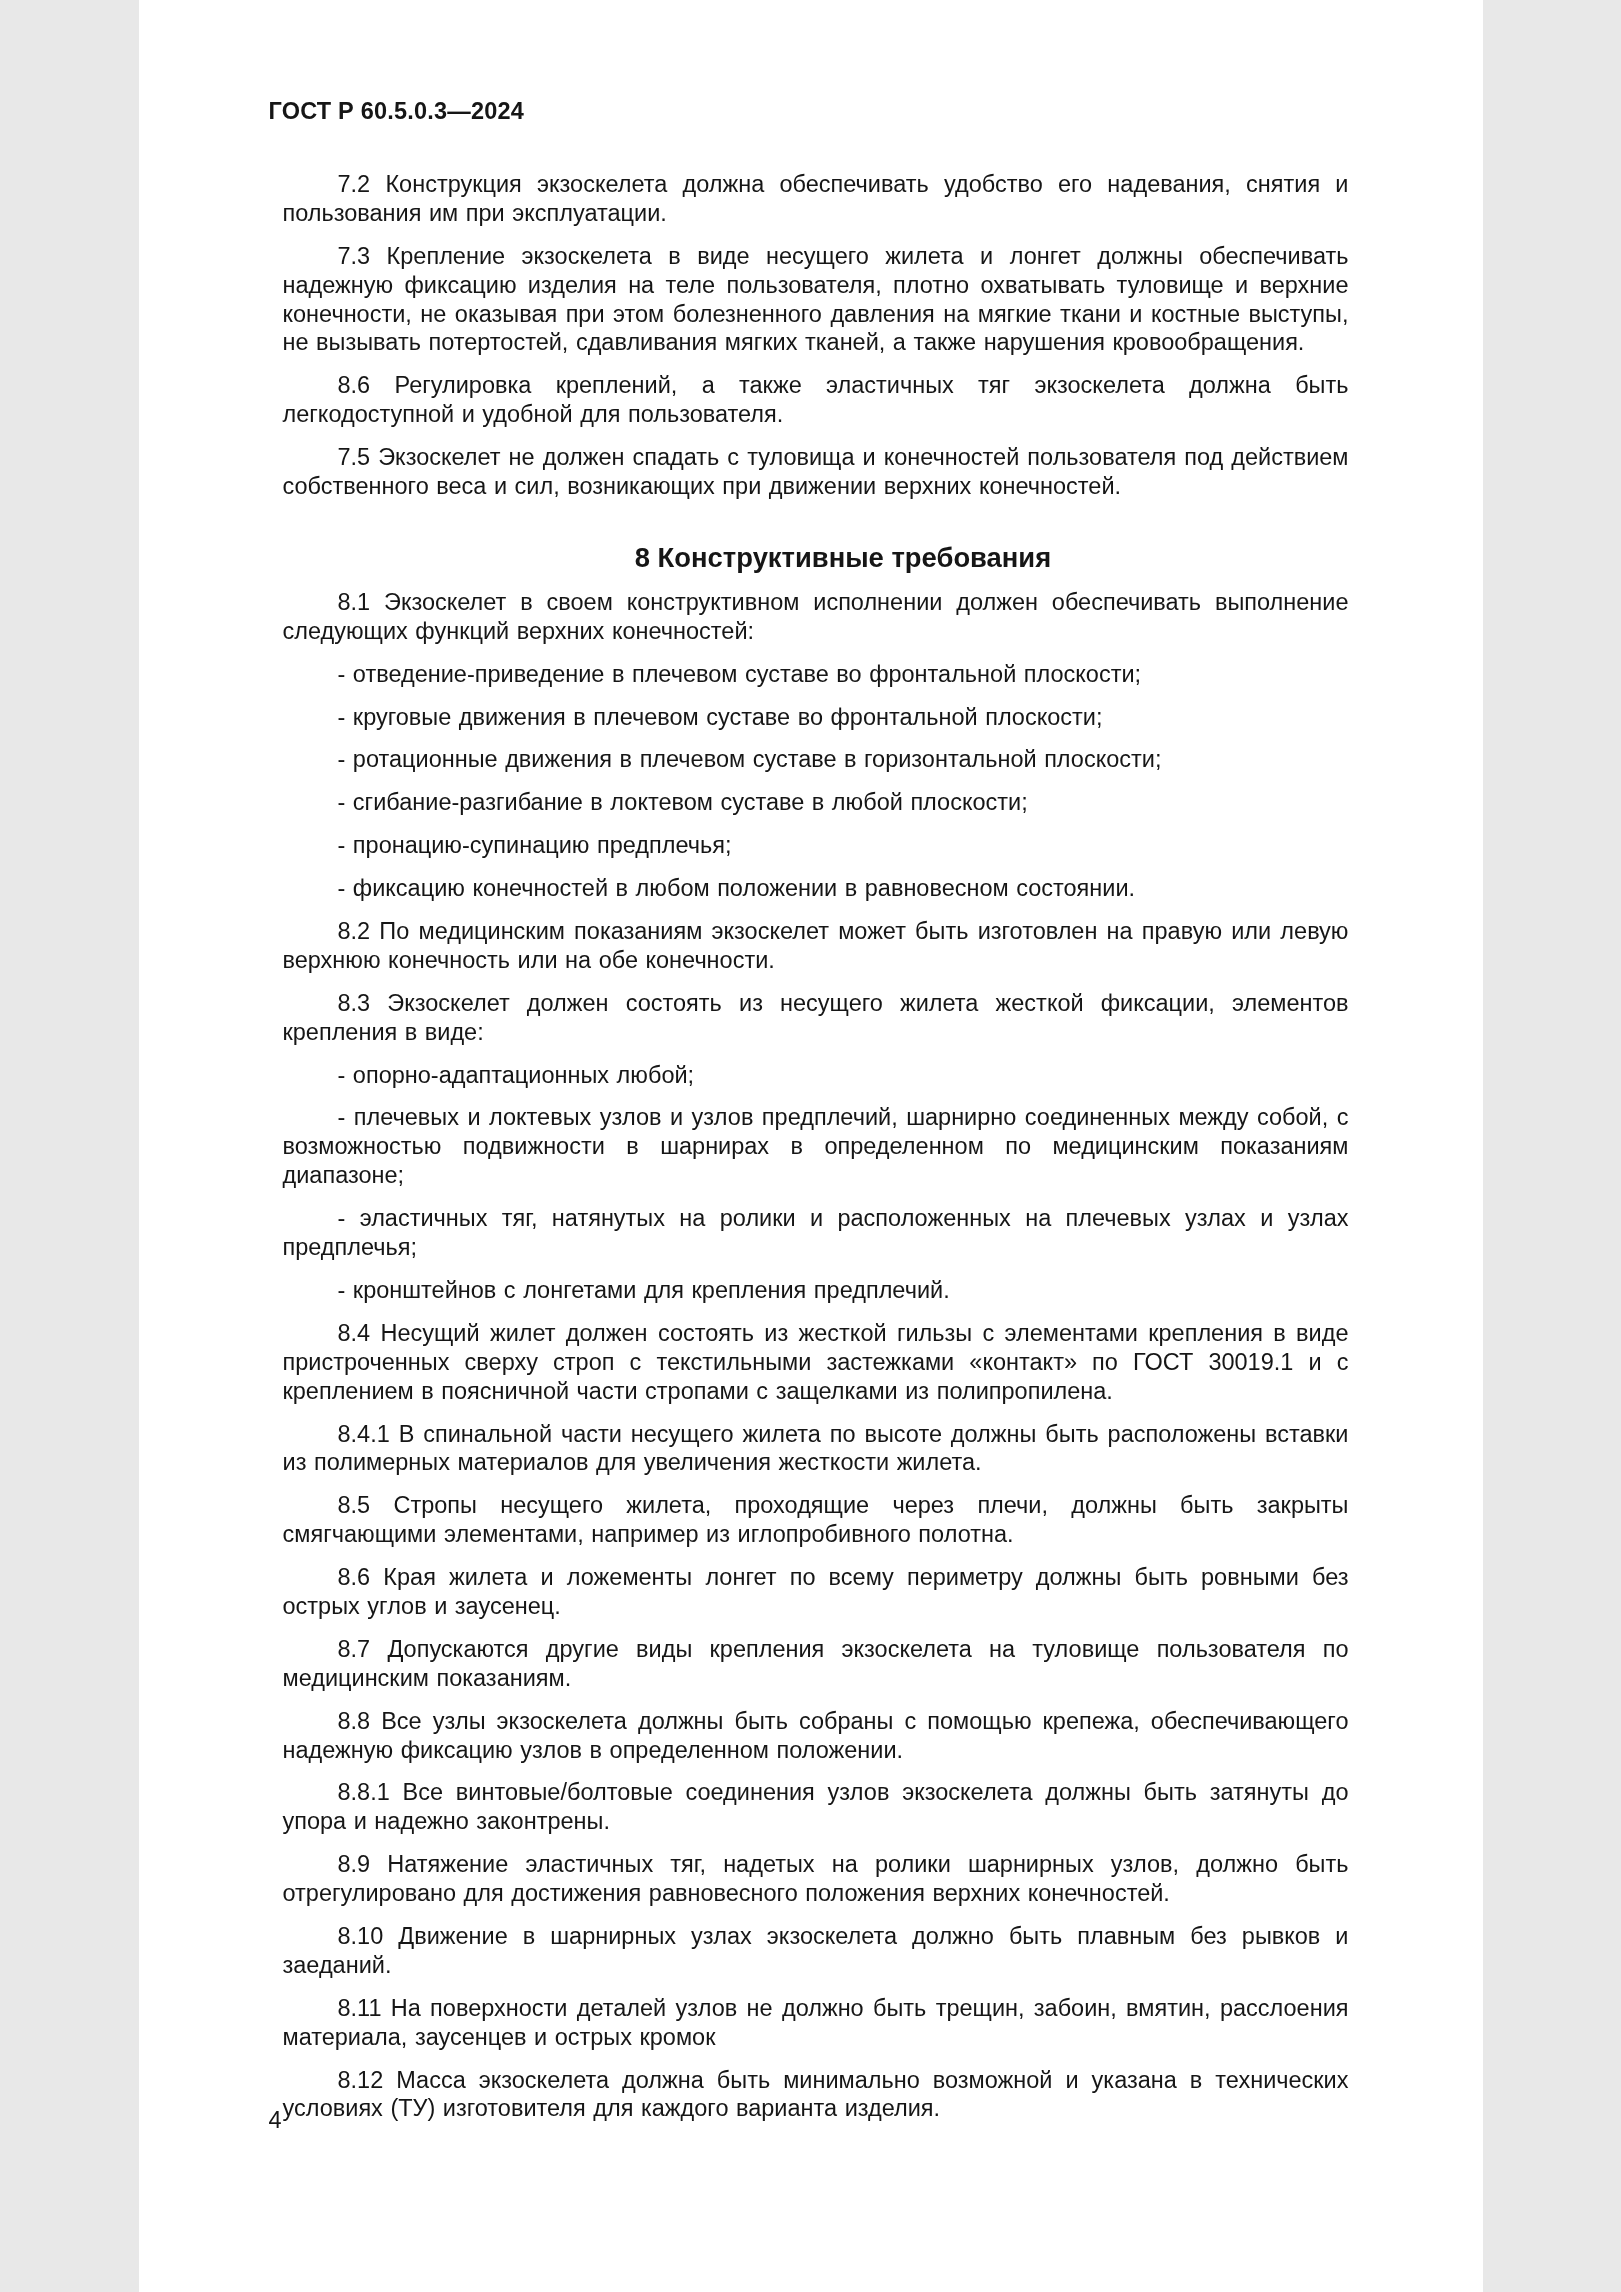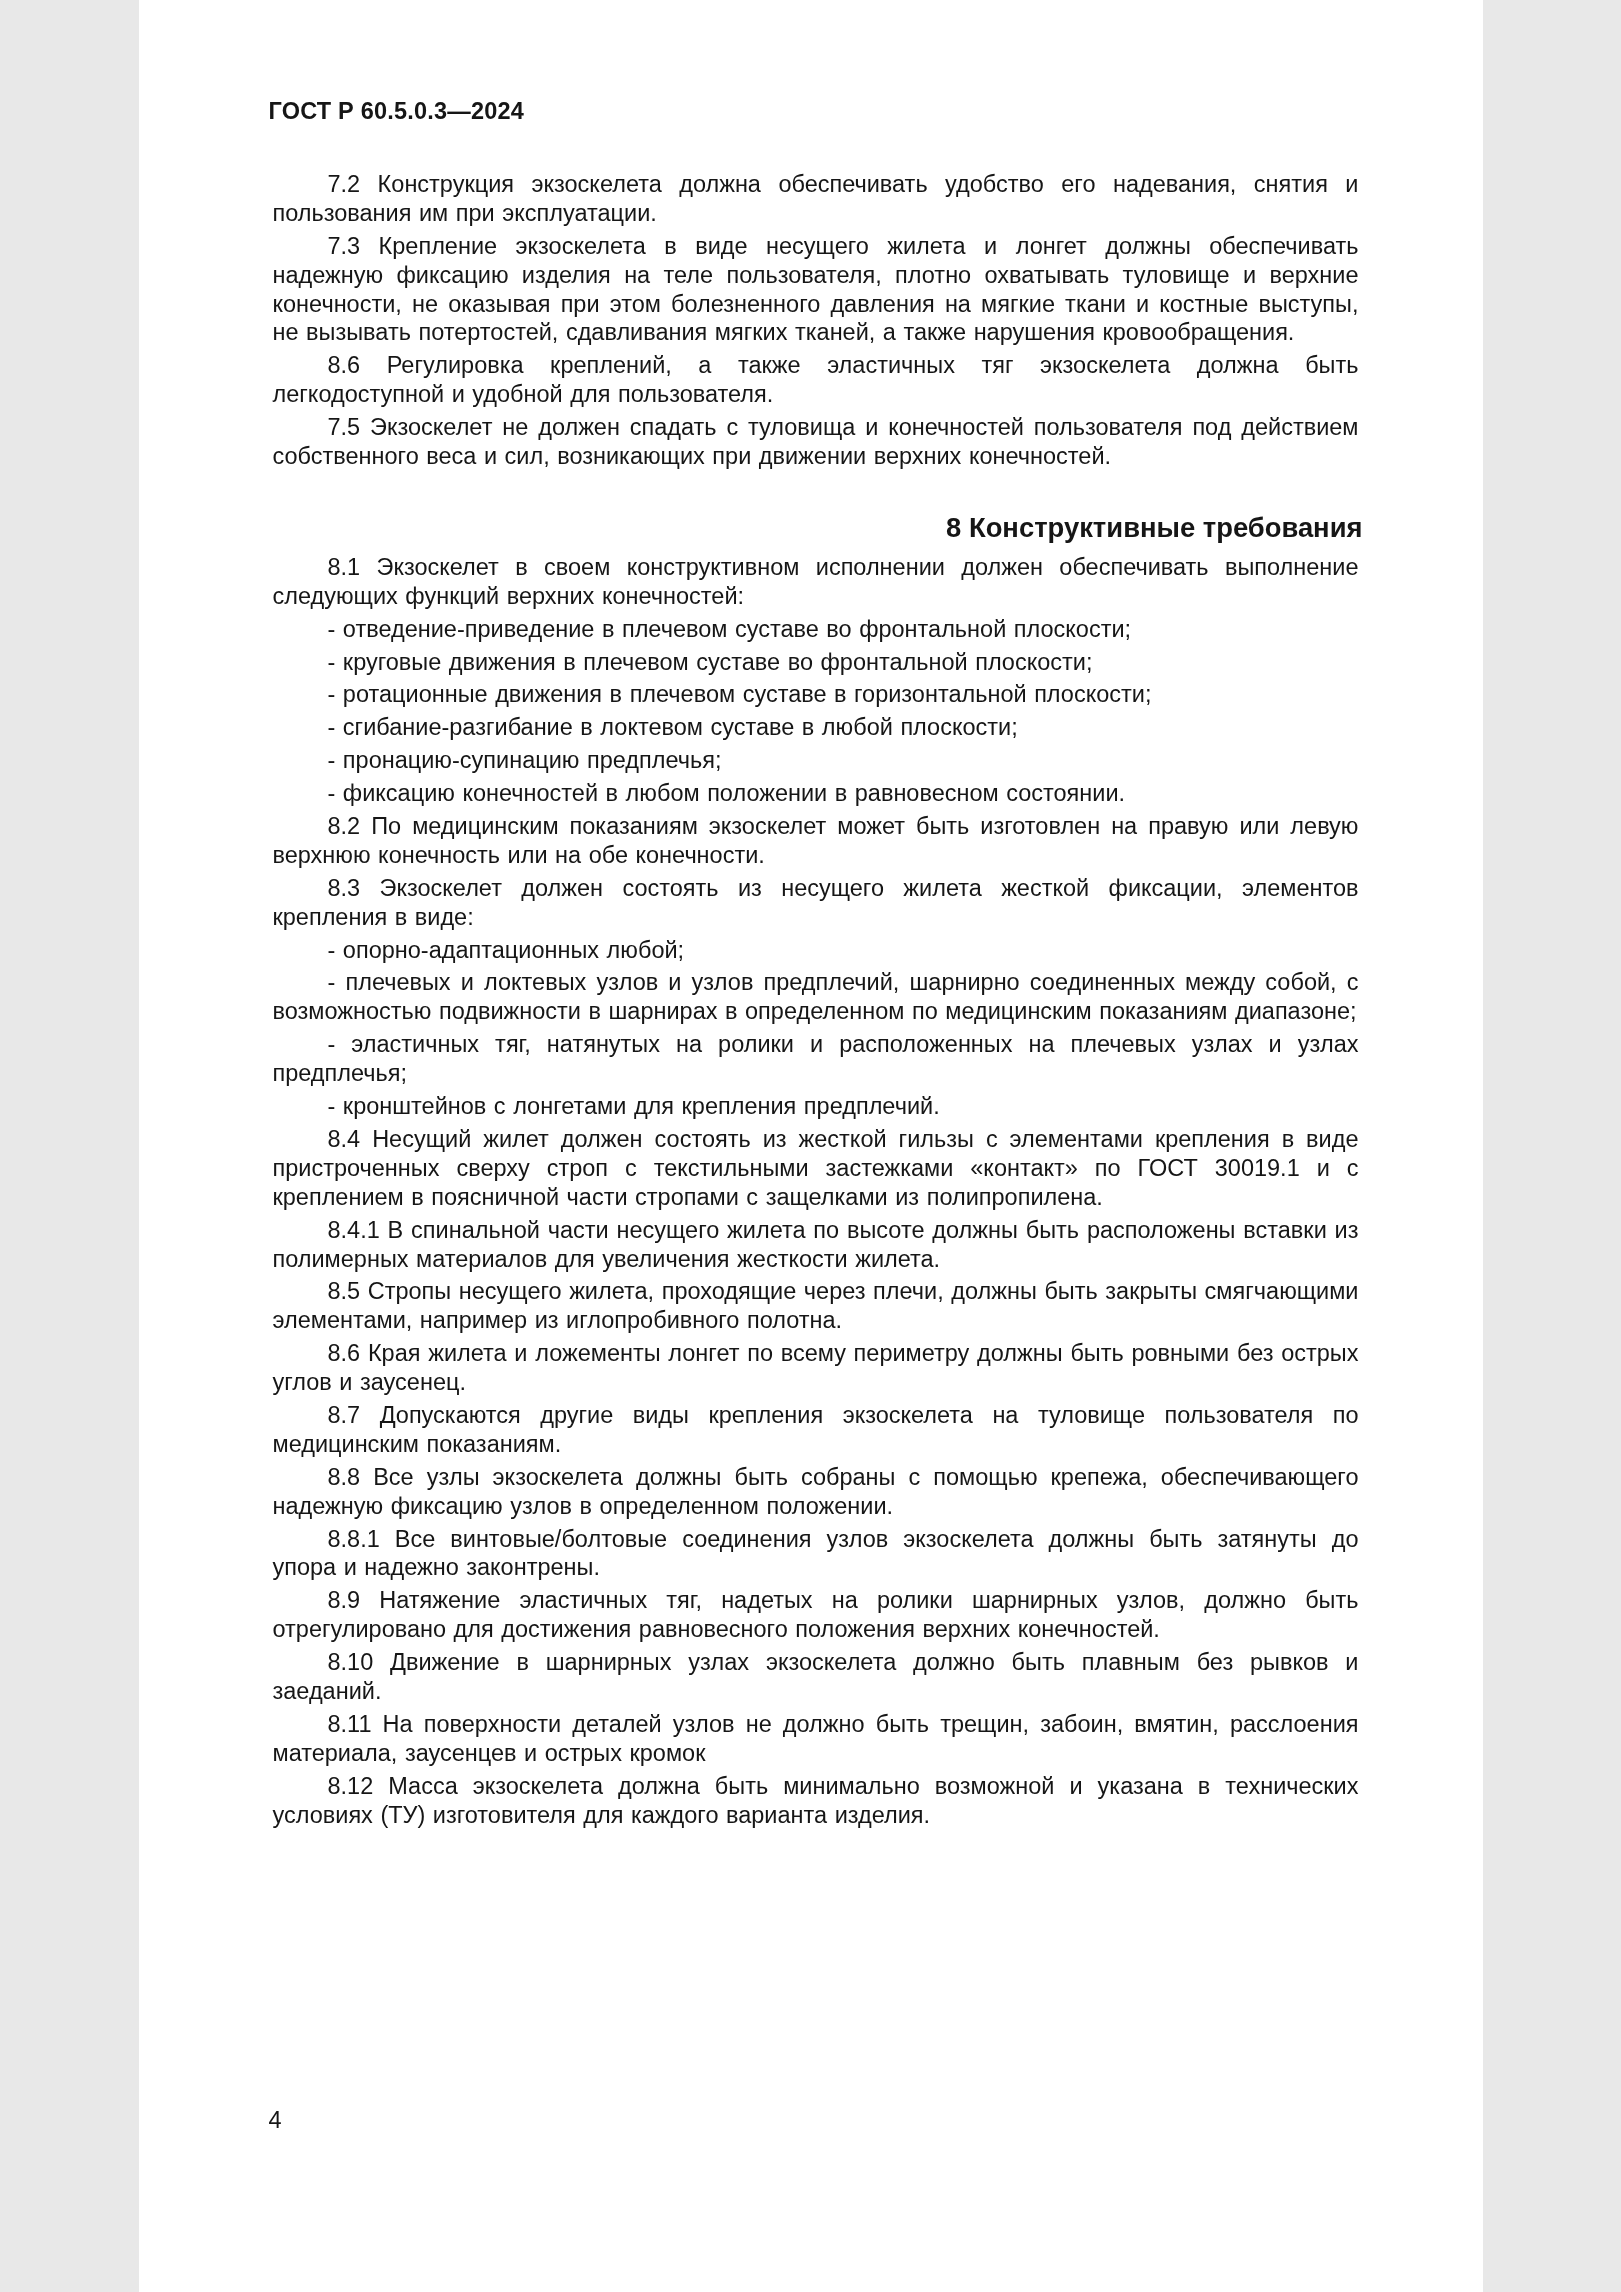--- a/index.html
+++ b/index.html
@@ -22,33 +22,33 @@
   .doc-header {
     font-size: 23.5px;
     font-weight: 700;
     letter-spacing: 0.2px;
     margin: 0 0 45px 0;
   }
   .content {
     display: block;
   }
   .body-paragraph {
-    margin: 4px;
+    margin: 14px;
     font-size: 23.5px;
     line-height: 1.23;
     text-align: justify;
     text-indent: 55px;
     word-spacing: 1px;
   }
   .section-heading {
     margin: 41px 0 9px 0;
     font-size: 27.4px;
     font-weight: 700;
     text-indent: 55px;
-    text-align: right;
+    text-align: center;
   }
   .page-number {
     position: absolute;
     left: 130px;
     top: 2107px;
     font-size: 23.5px;
     color: #161616;
   }
 </style>
 </head>

